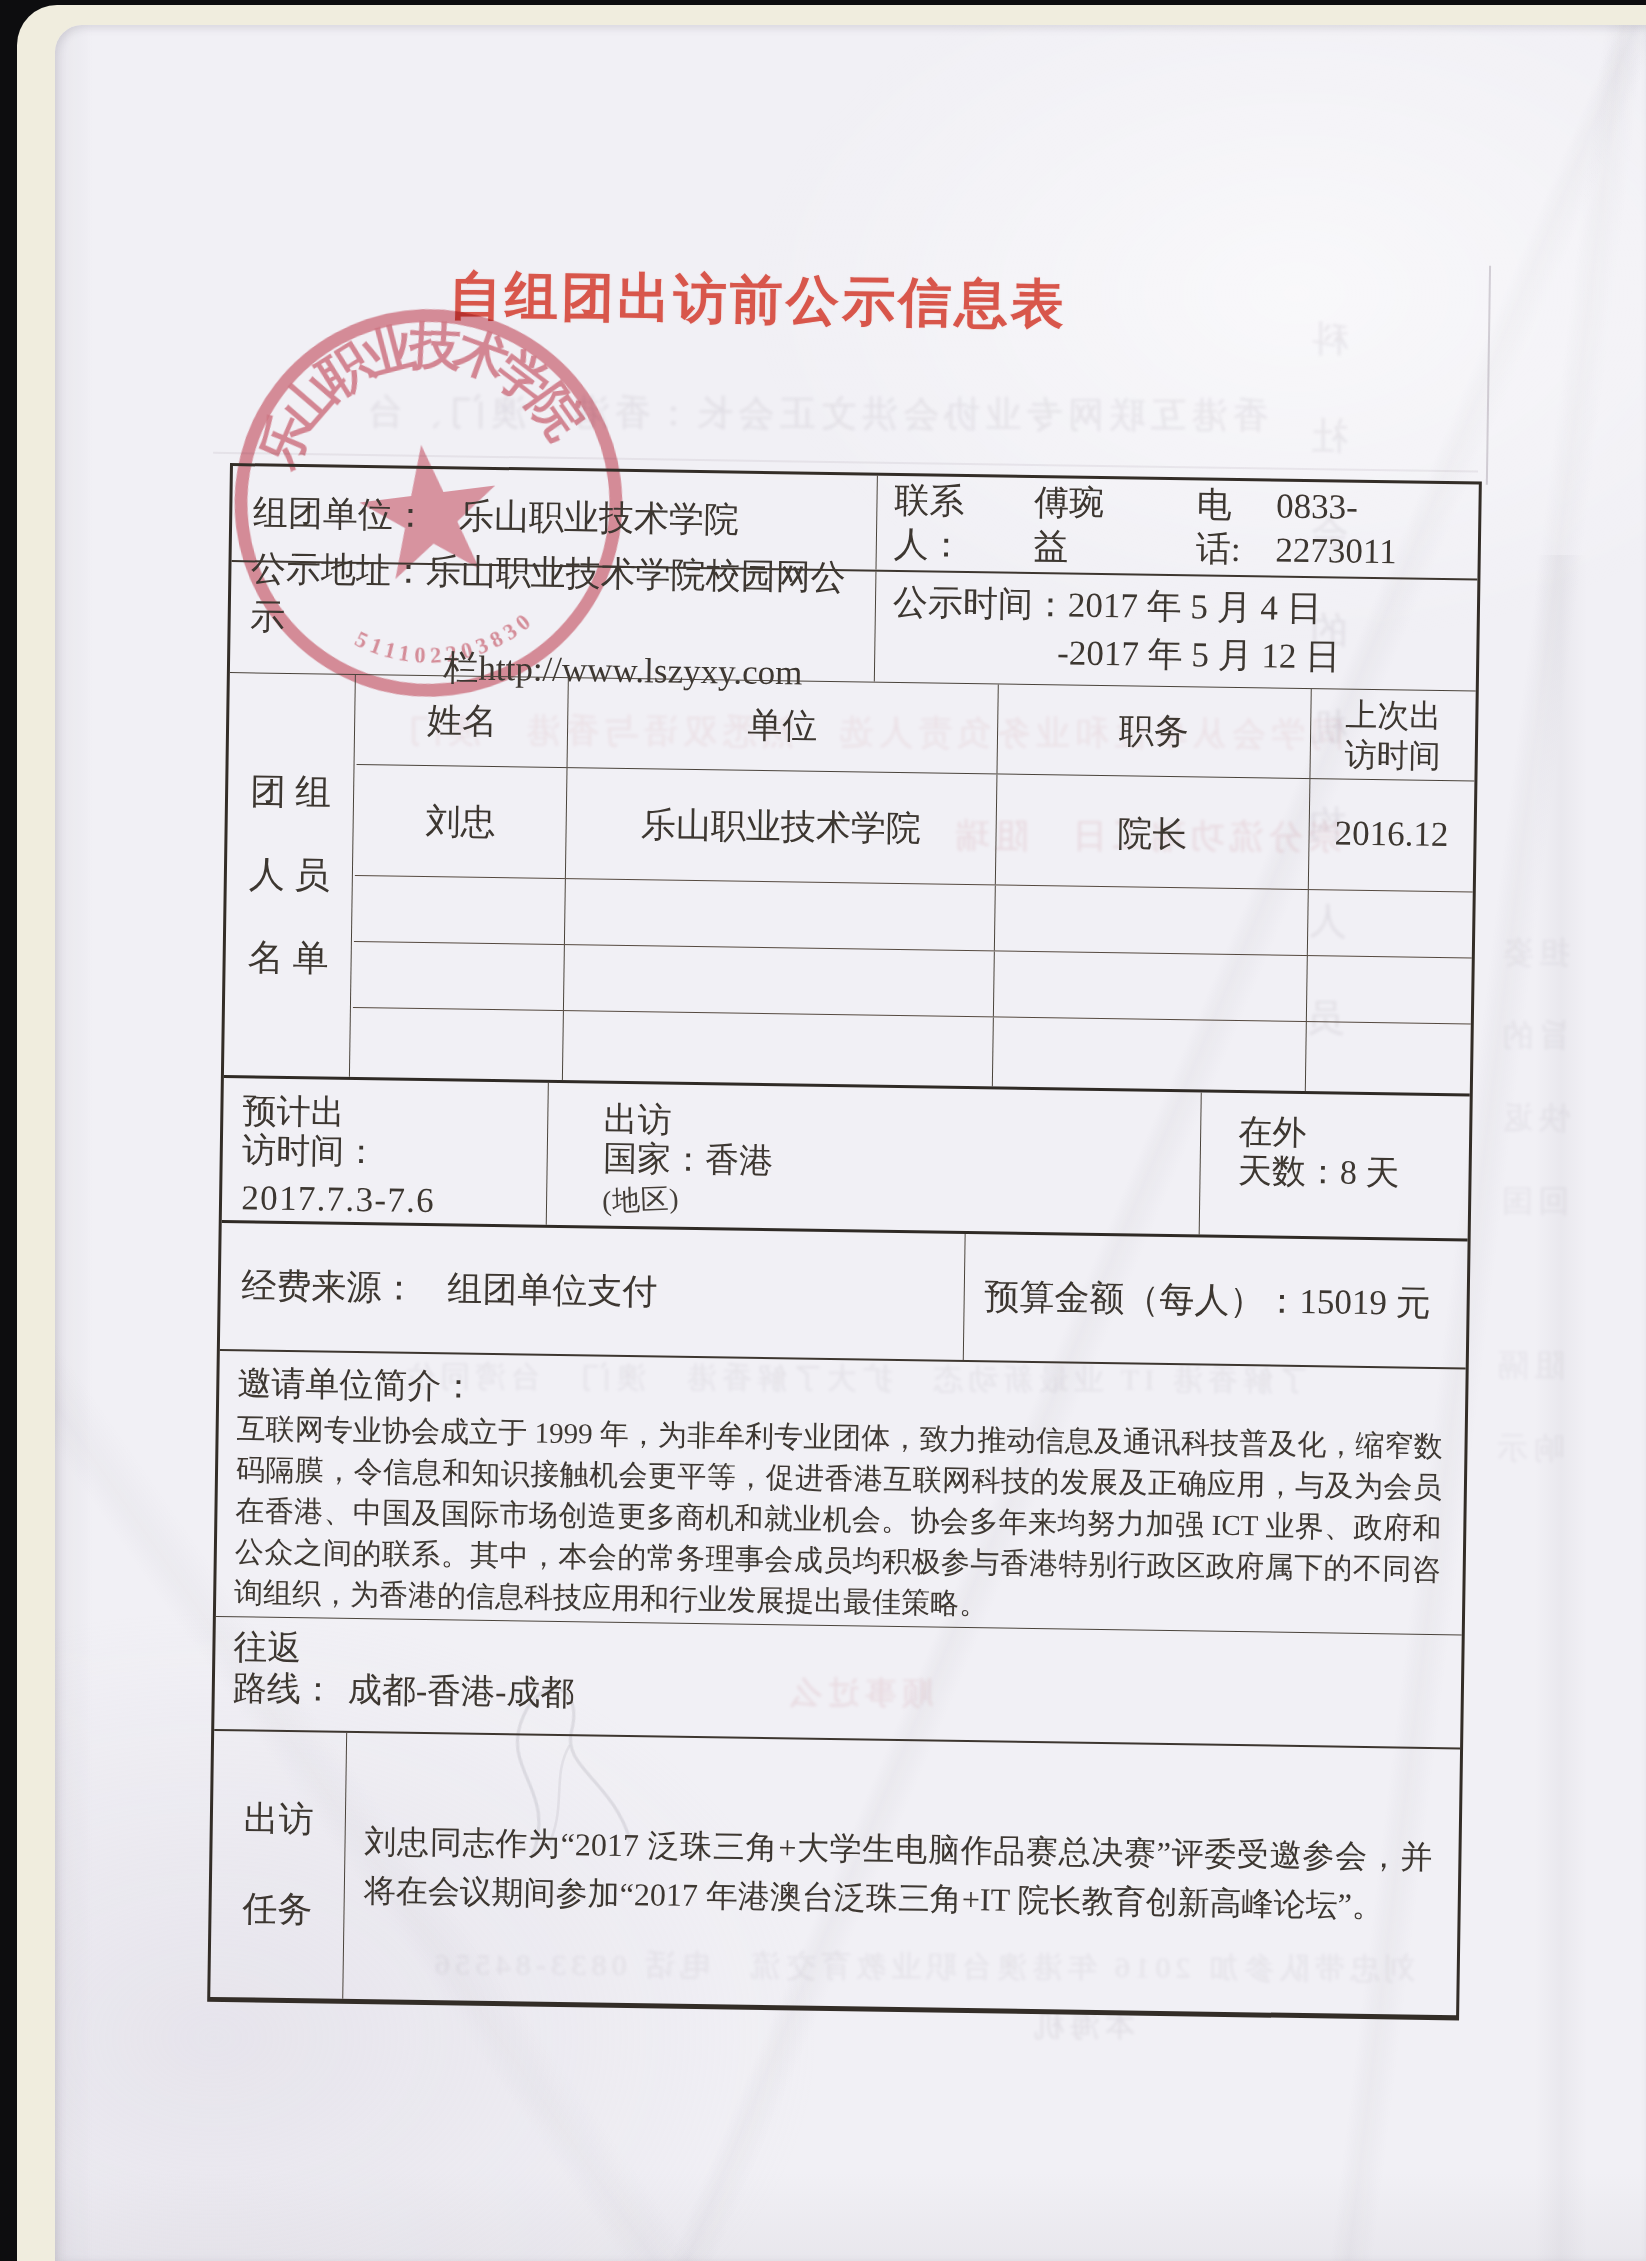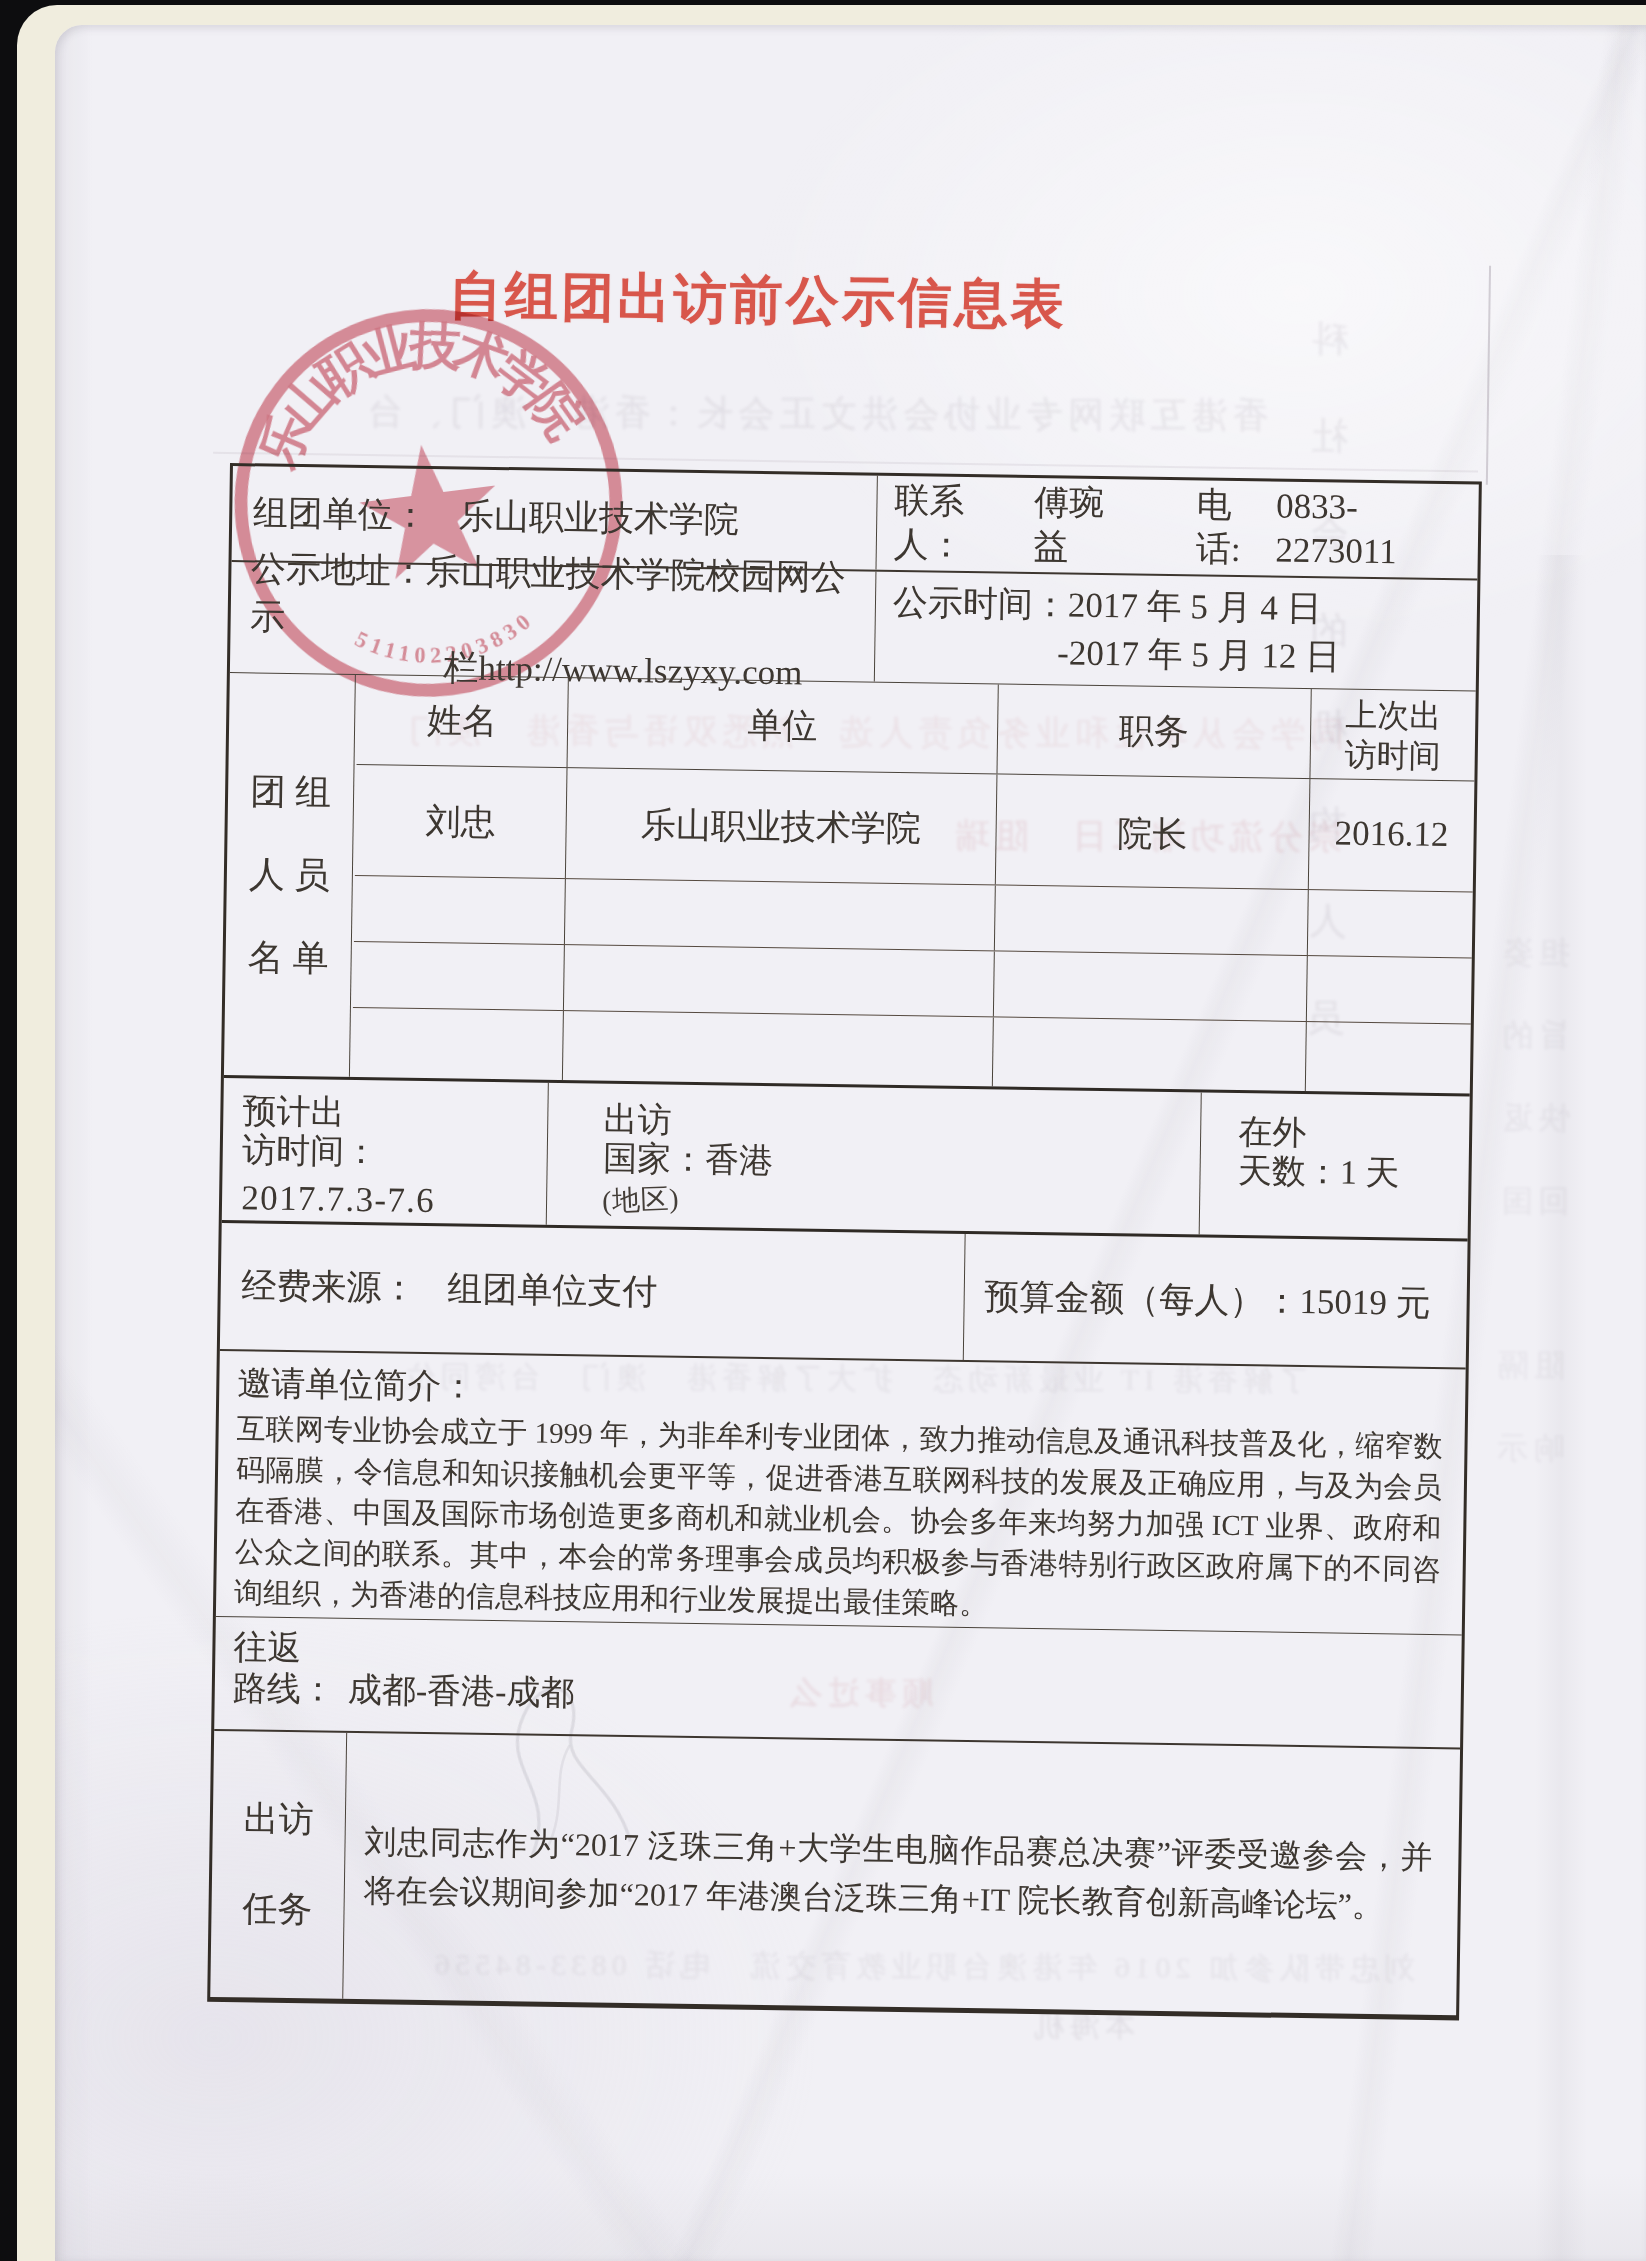--- a/index.html
+++ b/index.html
@@ -307,21 +307,21 @@
       <div class="cell cell2">
         <div class="txt">
           <span>出访</span><br>
           <span>国家：</span><span>香港</span><br>
           <span class="hand-note">(地区)</span>
         </div>
       </div>
       <div class="cell cell3">
         <div class="txt">
           <span>在外</span><br>
-          <span>天数：</span><span>1 天</span>
+          <span>天数：</span><span>8 天</span>
         </div>
       </div>
     </div>
 
     <div class="row rowD bt-heavy">
       <div class="cell cell1 vcenter">
         <span class="txt">经费来源：</span>
         <span class="gap-s"></span>
         <span class="txt">组团单位支付</span>
       </div>

